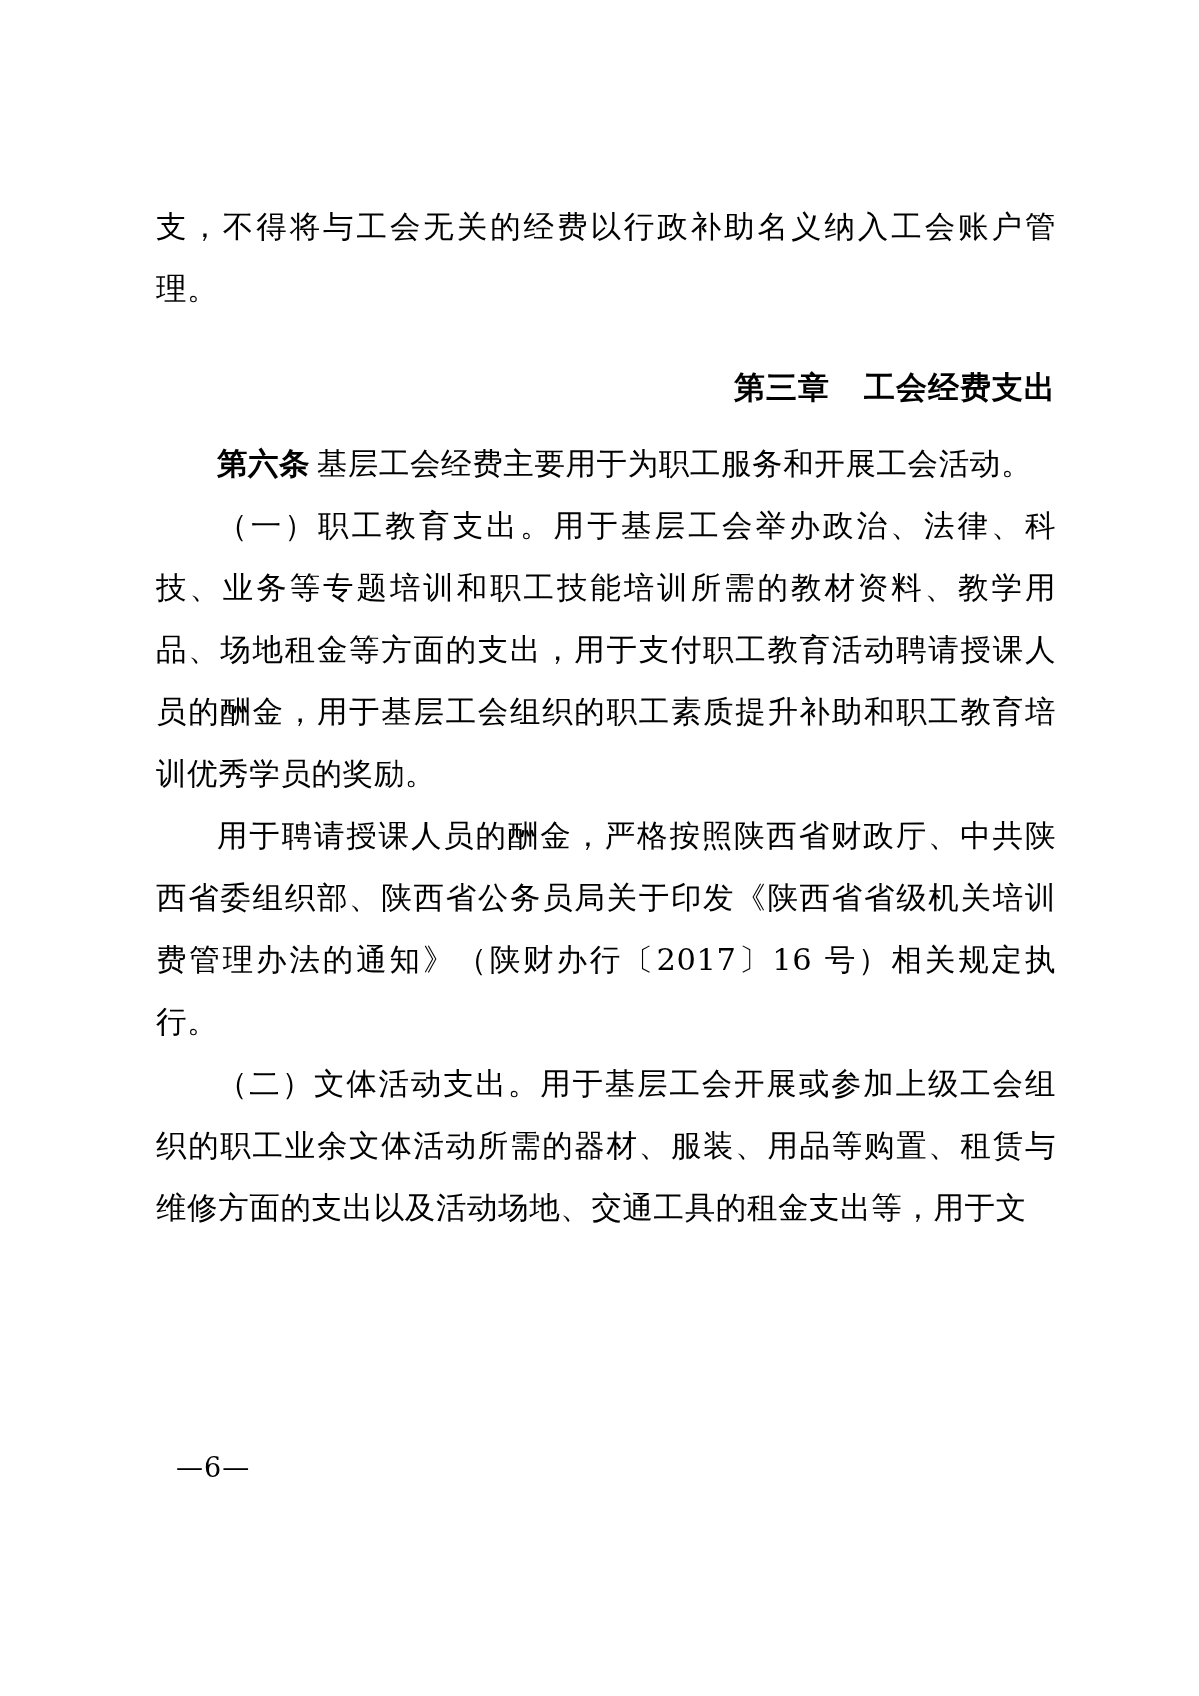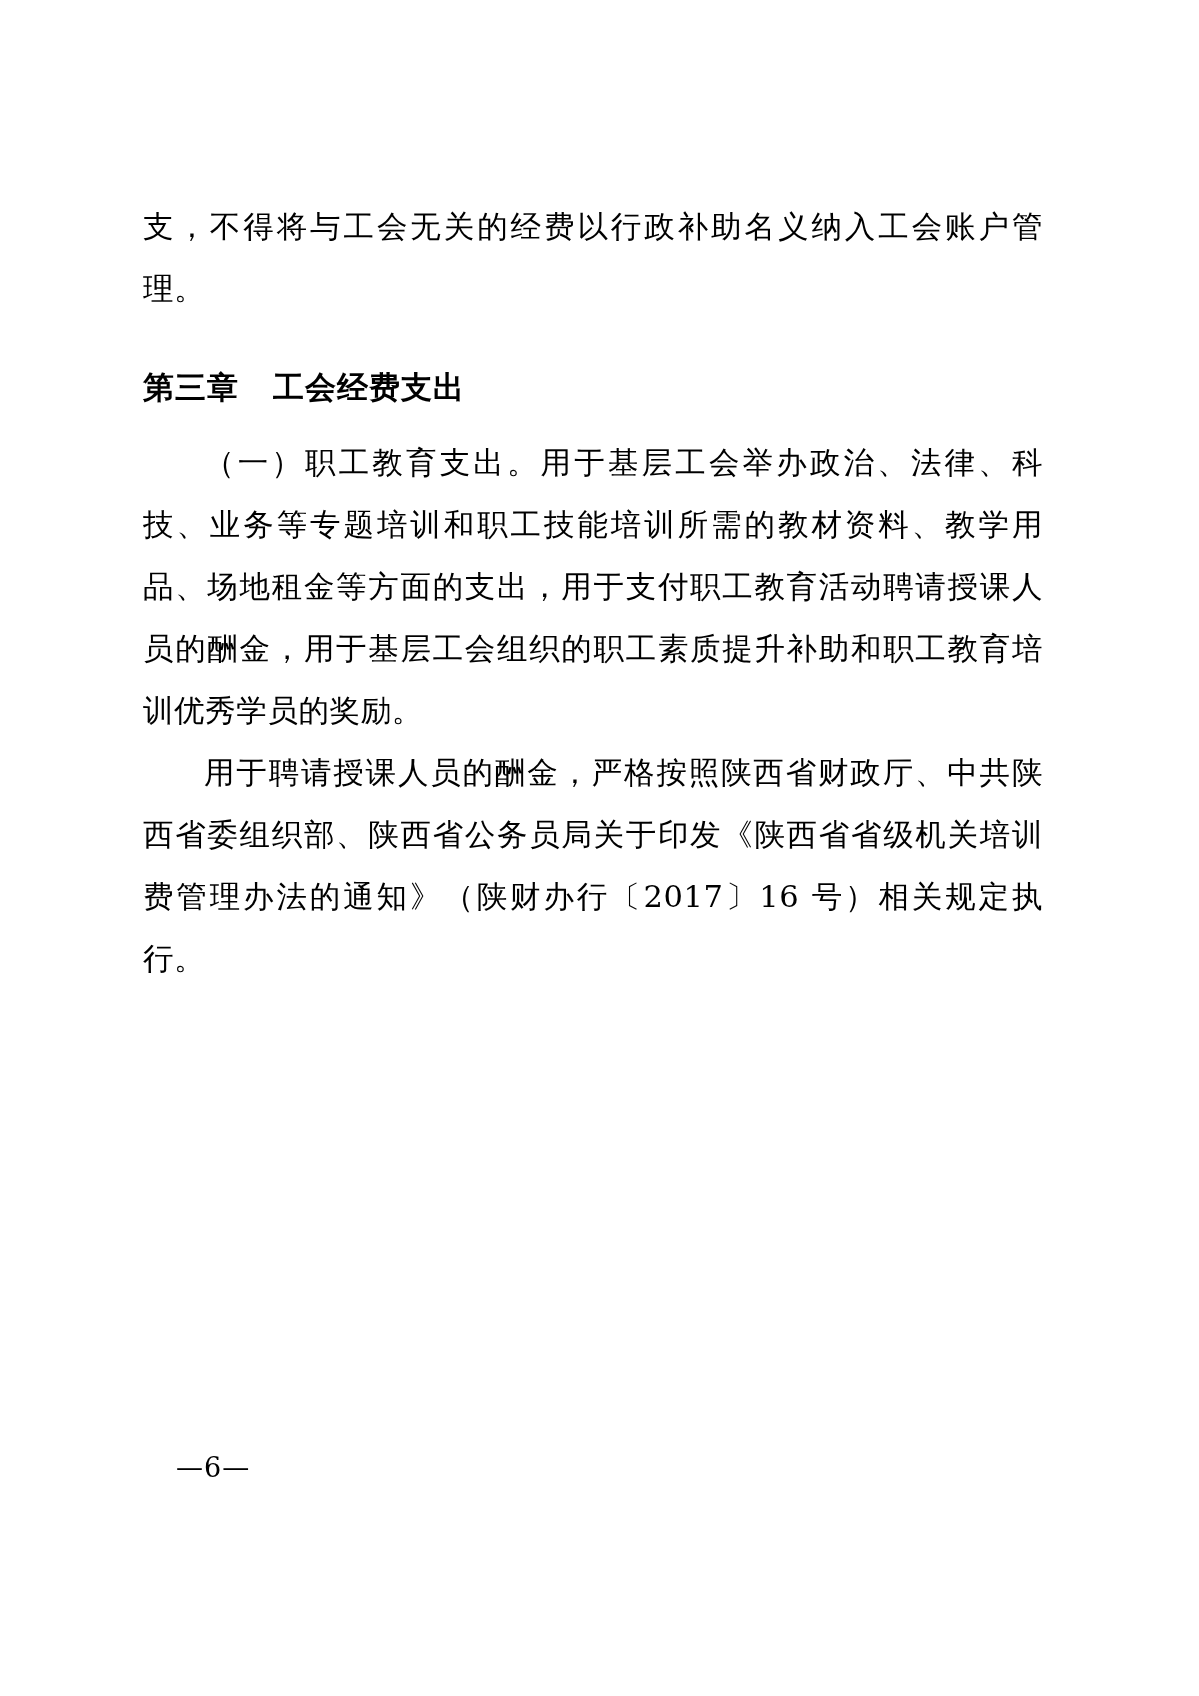--- a/index.html
+++ b/index.html
@@ -14,40 +14,40 @@
   .page {
     position: relative;
     width: 1199px;
     height: 1696px;
     margin: 0 auto;
     background: #ffffff;
     overflow: hidden;
   }
   .content {
     position: absolute;
-    left: 143px;
+    left: 156px;
     top: 196px;
     width: 900px;
   }
   .para {
     font-size: 30.5px;
     line-height: 62px;
     letter-spacing: 0.6px;
     text-align: justify;
     text-justify: inter-ideograph;
     margin: 0 0 0 0;
     word-break: break-all;
   }
   .indent {
     text-indent: 61px;
   }
   .chapter-title {
     font-size: 31px;
     font-weight: bold;
-    text-align: left;
+    text-align: right;
     line-height: 62px;
     margin: 36px 0 14px 0;
     letter-spacing: 1px;
   }
   .chapter-title .gap {
     display: inline-block;
     width: 34px;
   }
   .art-label {
     font-weight: bold;
@@ -70,24 +70,28 @@
 
 <div class="page">
   <div class="content">
 
     <p class="para">支，不得将与工会无关的经费以行政补助名义纳入工会账户管理。</p>
 
     <div class="chapter-title">
       <span>第三章</span><span class="gap"></span><span>工会经费支出</span>
     </div>
 
+    <p class="para indent">
+      <span class="art-label">第六条</span> <span>基层工会经费主要用于为职工服务和开展工会活动。</span>
+    </p>
 
 
 
     <p class="para indent">（一）职工教育支出。用于基层工会举办政治、法律、科技、业务等专题培训和职工技能培训所需的教材资料、教学用品、场地租金等方面的支出，用于支付职工教育活动聘请授课人员的酬金，用于基层工会组织的职工素质提升补助和职工教育培训优秀学员的奖励。</p>
 
     <p class="para indent">用于聘请授课人员的酬金，严格按照陕西省财政厅、中共陕西省委组织部、陕西省公务员局关于印发《陕西省省级机关培训费管理办法的通知》（陕财办行〔2017〕16 号）相关规定执行。</p>
 
+    <p class="para indent">（二）文体活动支出。用于基层工会开展或参加上级工会组织的职工业余文体活动所需的器材、服装、用品等购置、租赁与维修方面的支出以及活动场地、交通工具的租金支出等，用于文</p>
 
   </div>
 
   <div class="page-number">—6—</div>
 </div>
 
 </body></html>

